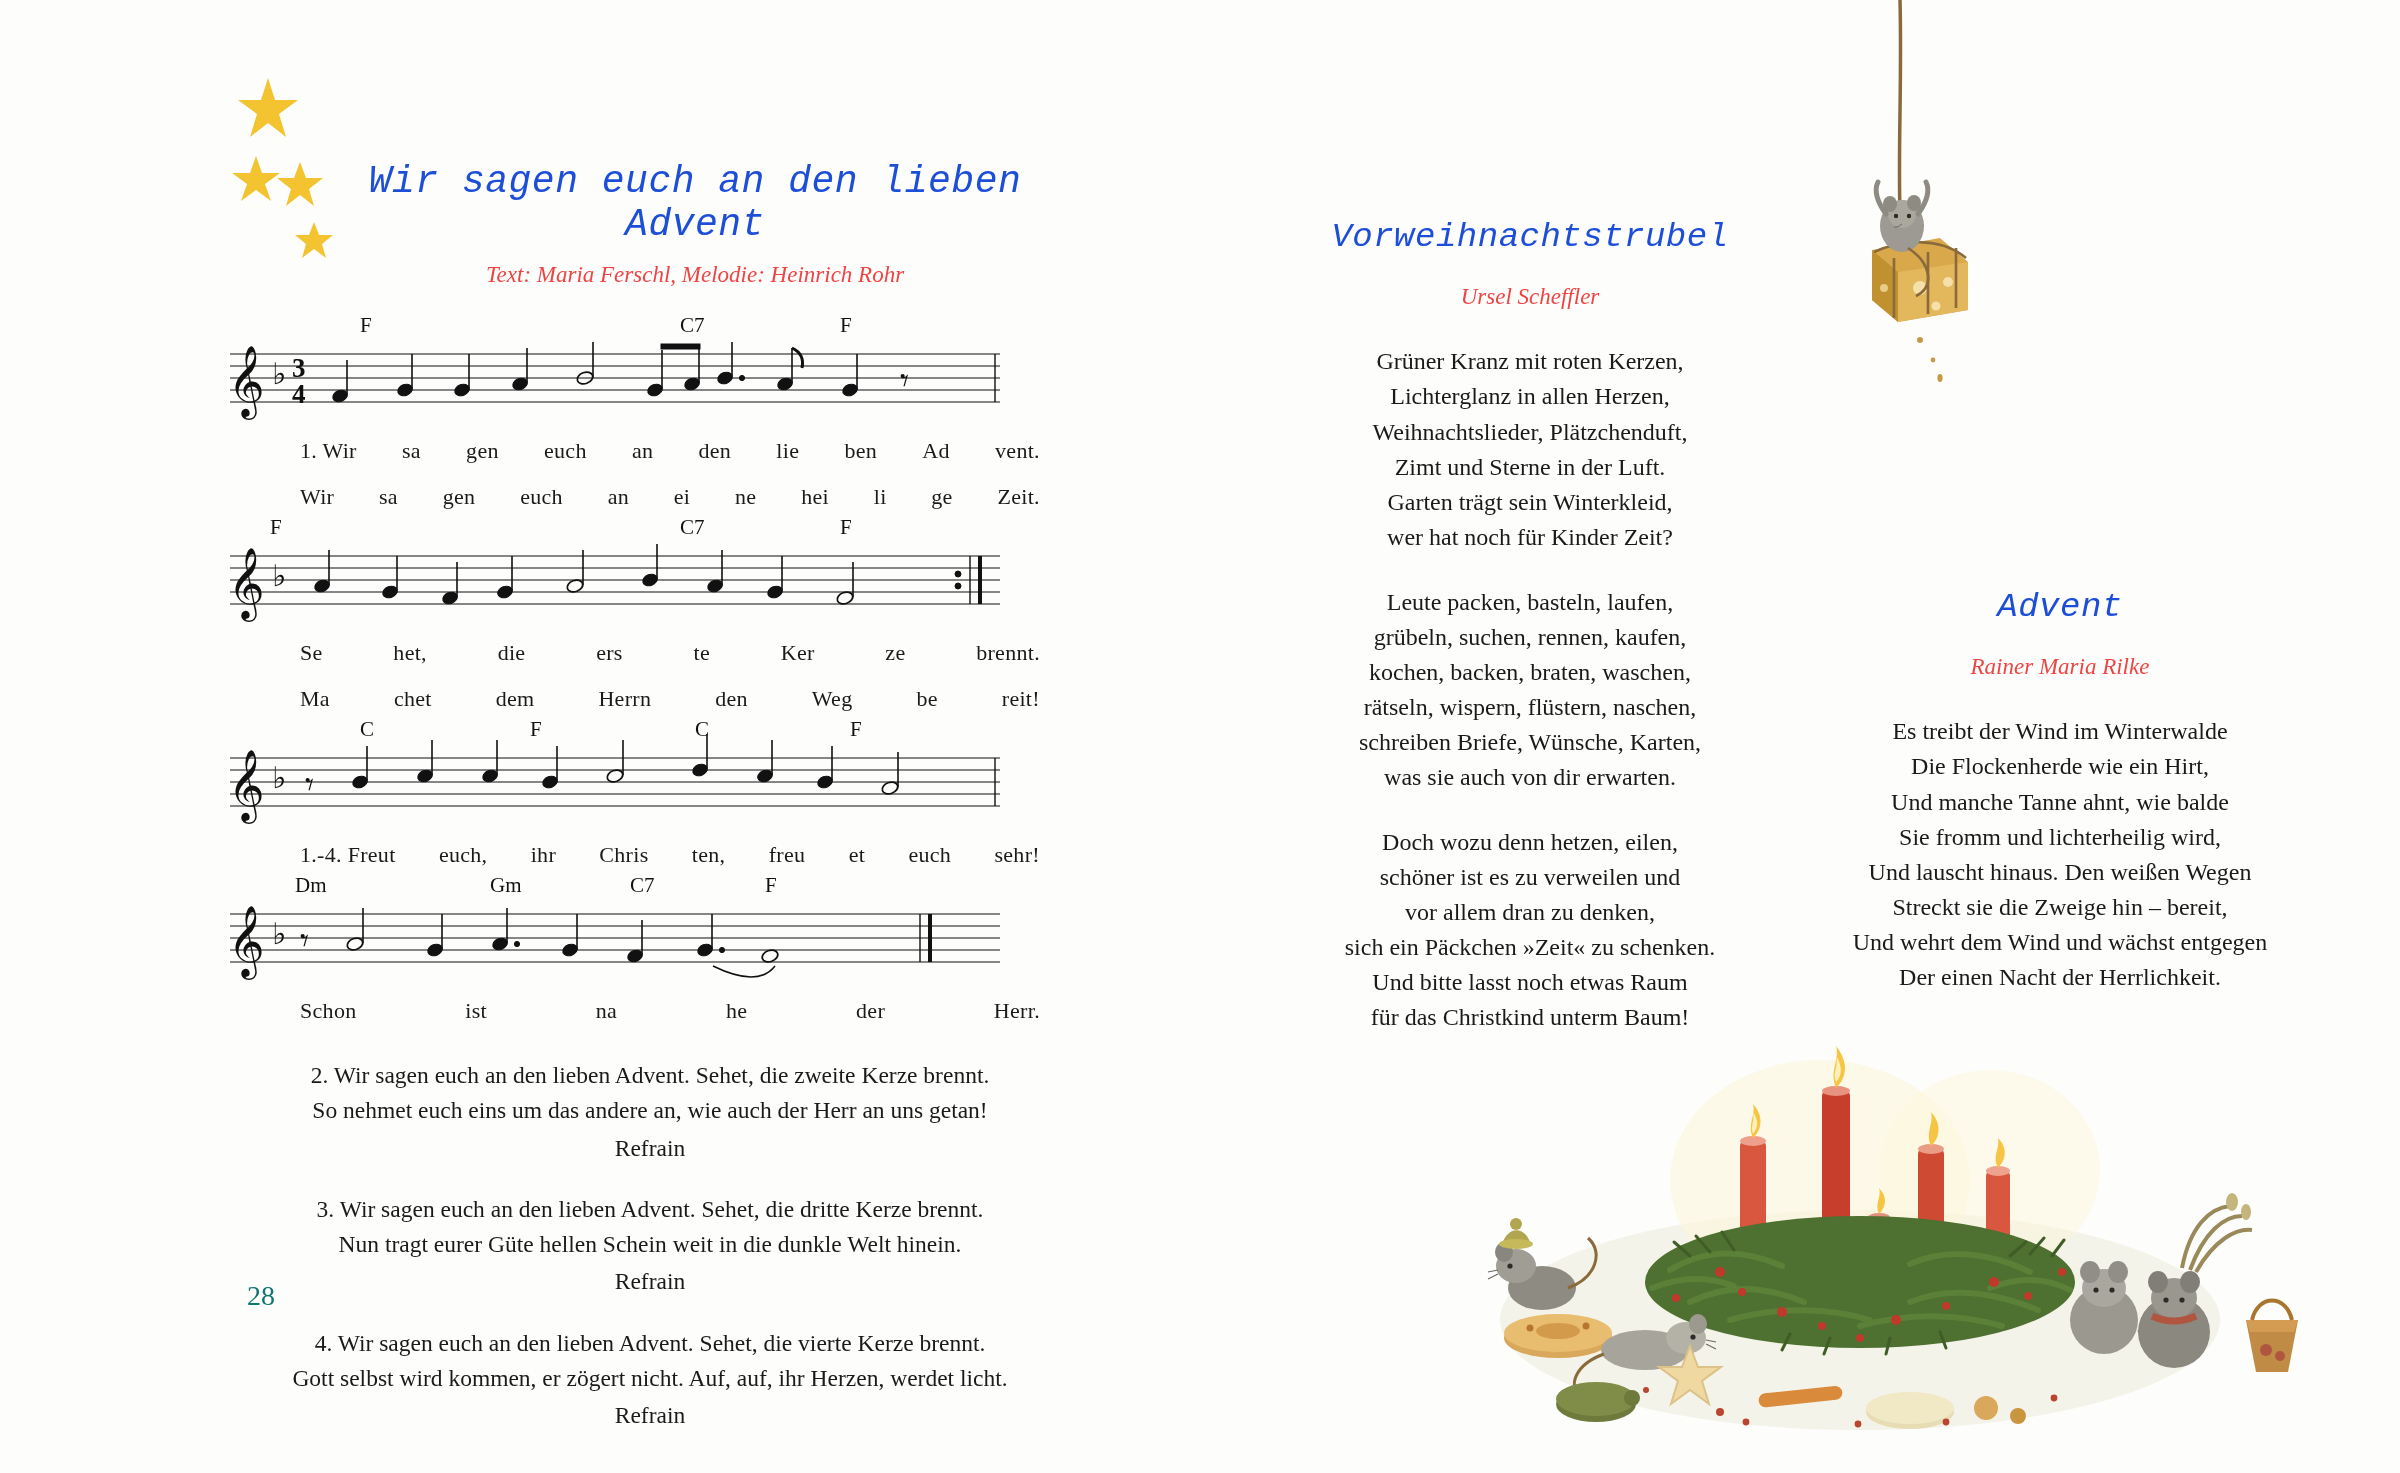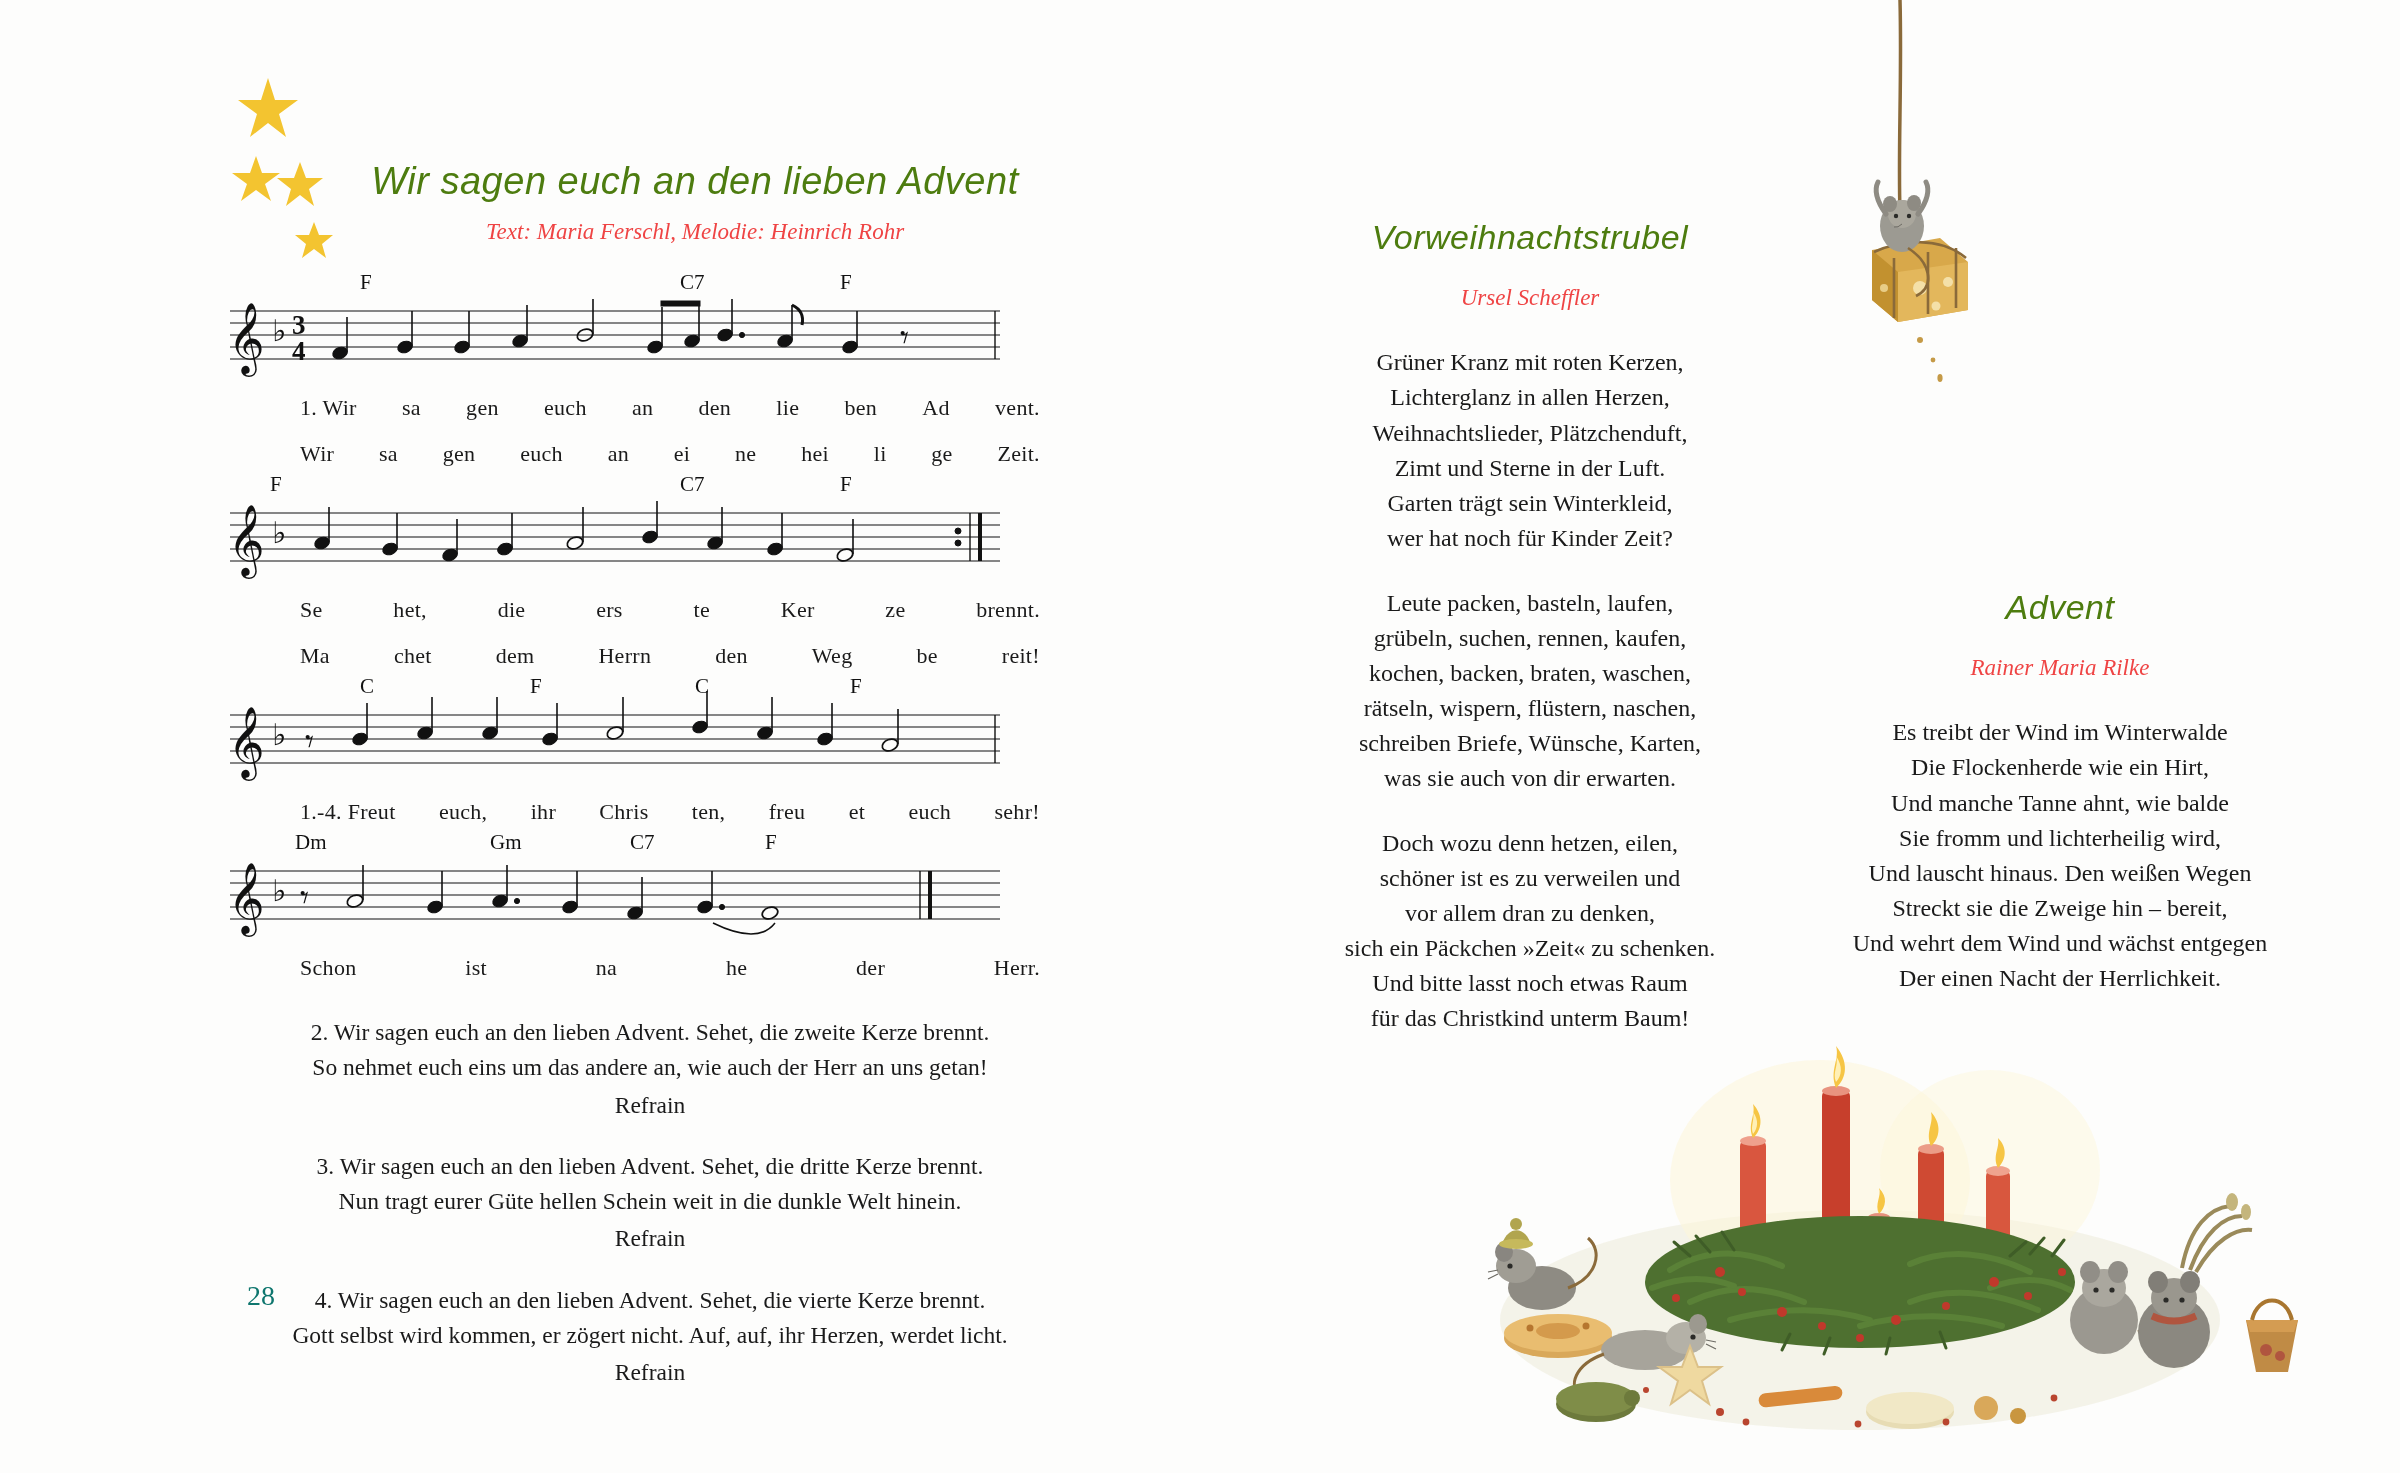--- a/index.html
+++ b/index.html
@@ -15,23 +15,23 @@
     overflow: hidden;
     position: relative;
   }
   .page {
     position: absolute;
     inset: 0;
     background: #fdfdfc;
   }
   
   .script-title {
-    font-family: Liberation Sans, sans-serif;
+    font-family: Liberation Mono, monospace;
     font-style: italic;
-    color: #4d7c0f;
+    color: #1d4ed8;
     font-weight: 400;
     letter-spacing: 0.5px;
   }
   .credit {
     font-family: "Liberation Serif", serif;
     font-style: italic;
     font-size: 23px;
     text-align: center;
     color: #ef4444;
   }

